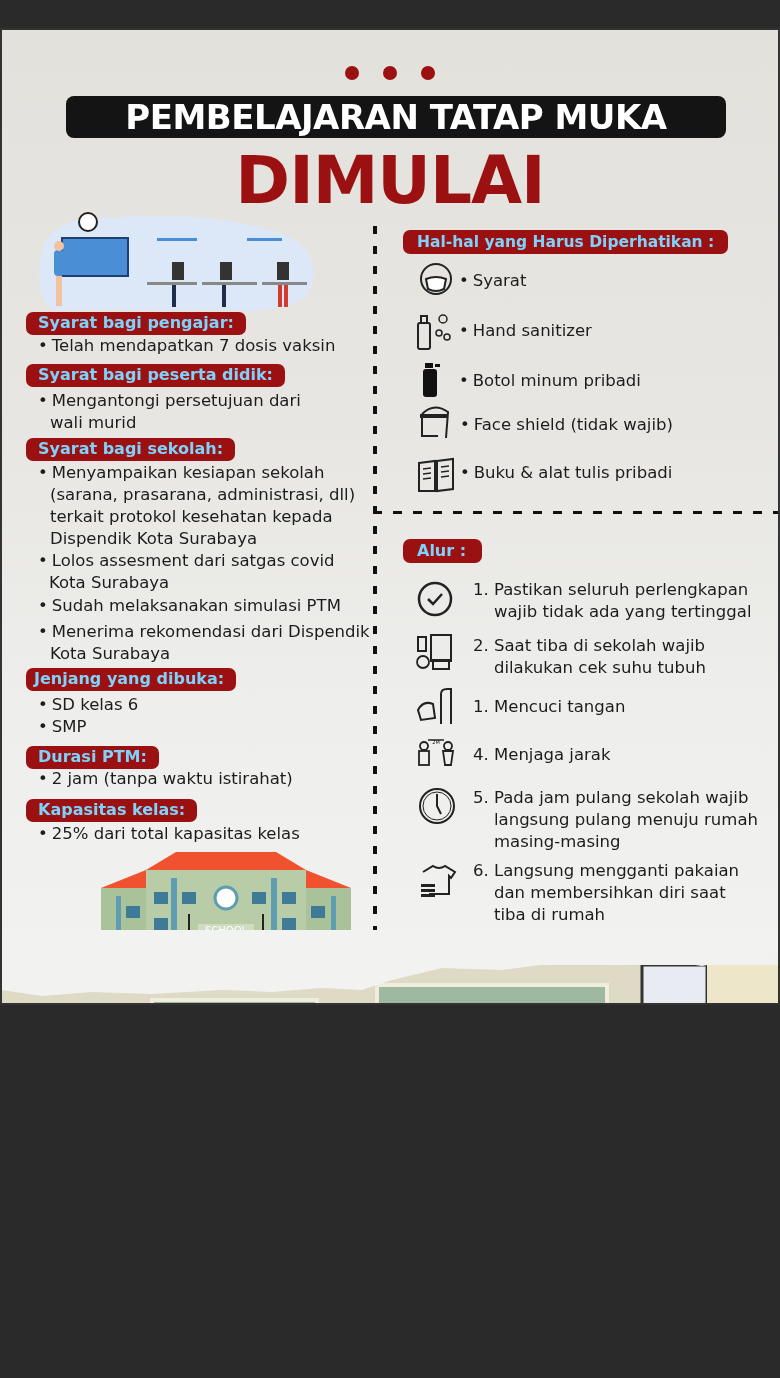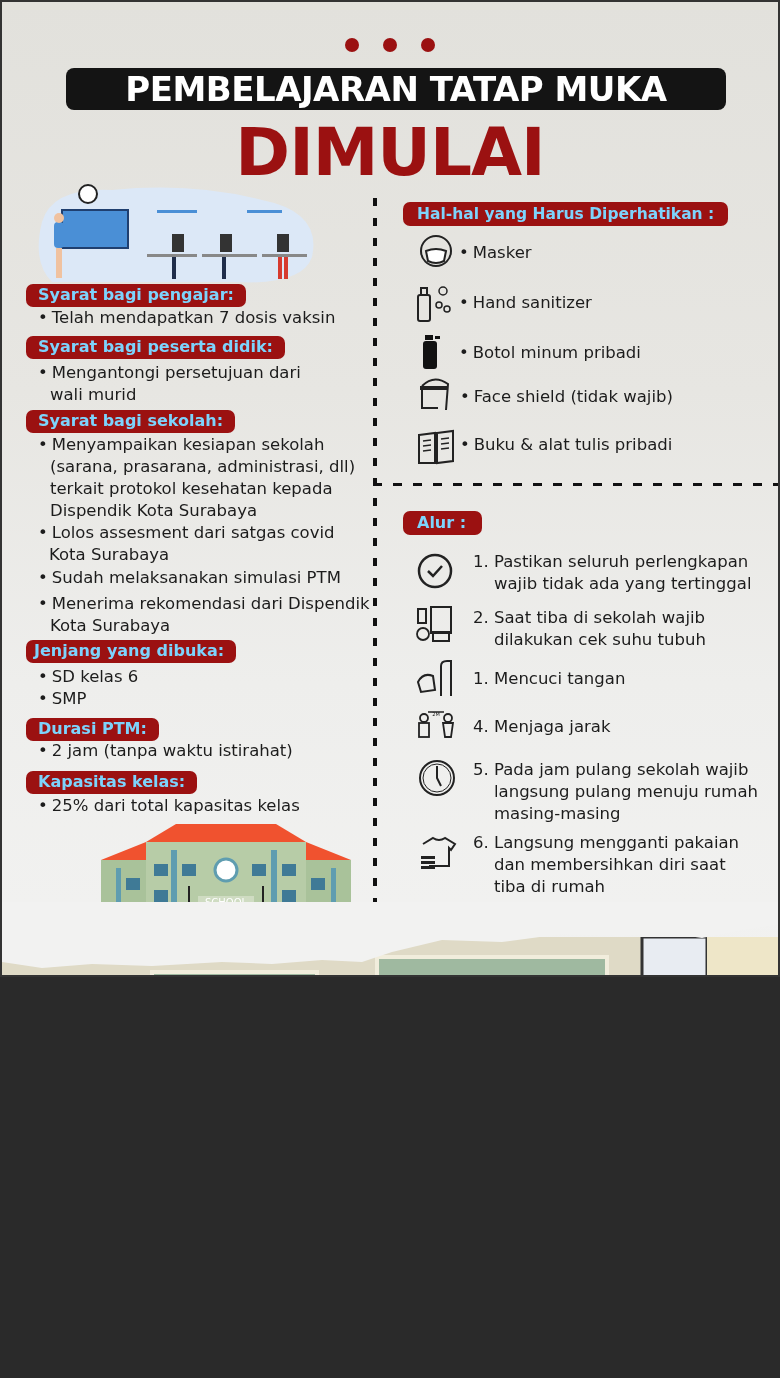--- a/index.html
+++ b/index.html
@@ -1,21 +1,21 @@
 <!DOCTYPE html>
 <html><head>
 <meta charset="utf-8">
 <style>
   * { box-sizing: border-box; margin: 0; padding: 0; }
   html, body { width: 780px; height: 1378px; overflow: hidden; background: #2a2a2a; }
   body { font-family: "DejaVu Sans", sans-serif; }
   .page {
     position: relative; width: 780px; height: 977px;
     background: linear-gradient(180deg, #e2e1dc 0%, #e7e6e2 40%, #eeeeec 70%, #f2f2f1 100%);
-    border: 2px solid #333; overflow: hidden;
+    border: 2px solid #333; overflow: hidden; margin-top: 28px;
   }
   .dots { position: absolute; top: 36px; left: 0; width: 100%; display: flex; justify-content: center; gap: 24px; }
   .dots span { width: 14px; height: 14px; border-radius: 50%; background: #9b1111; display: block; }
   .title-bar {
     position: absolute; top: 66px; left: 64px; width: 660px; height: 42px;
     background: #141414; border-radius: 8px; color: #fff;
     display: flex; align-items: center; justify-content: center;
     font-family: "DejaVu Sans", sans-serif; font-weight: bold; font-size: 34px; letter-spacing: -0.5px;
   }
   .subtitle {
@@ -164,21 +164,21 @@
 
   <div class="vdiv"></div>
   <div class="hdiv"></div>
 
   <div class="tag" style="top:200px;left:401px;font-size:15.5px;padding:2px 14px;">Hal-hal yang Harus Diperhatikan :</div>
 
   <svg class="icon" style="top:229px;left:414px;" viewBox="0 0 40 40">
     <circle cx="20" cy="20" r="15" fill="none" stroke="#222" stroke-width="2"></circle>
       <path d="M10 20 Q20 16 30 20 L28 30 Q20 34 12 30Z" fill="#fff" stroke="#222" stroke-width="2"></path>
   </svg>
-  <div class="item-txt bullet" style="top:240px;left:457px;">Masker</div>
+  <div class="item-txt bullet" style="top:240px;left:457px;">Syarat</div>
 
   <svg class="icon" style="top:281px;left:413px;" viewBox="0 0 40 40">
     <rect x="3" y="12" width="12" height="26" rx="2" fill="none" stroke="#222" stroke-width="2"></rect>
       <rect x="6" y="5" width="6" height="7" fill="none" stroke="#222" stroke-width="2"></rect>
     <circle cx="28" cy="8" r="4" fill="none" stroke="#222" stroke-width="1.5"></circle>
       <circle cx="24" cy="22" r="3" fill="none" stroke="#222" stroke-width="1.5"></circle>
       <circle cx="32" cy="26" r="3" fill="none" stroke="#222" stroke-width="1.5"></circle>
   </svg>
   <div class="item-txt bullet" style="top:290px;left:457px;">Hand sanitizer</div>
 

